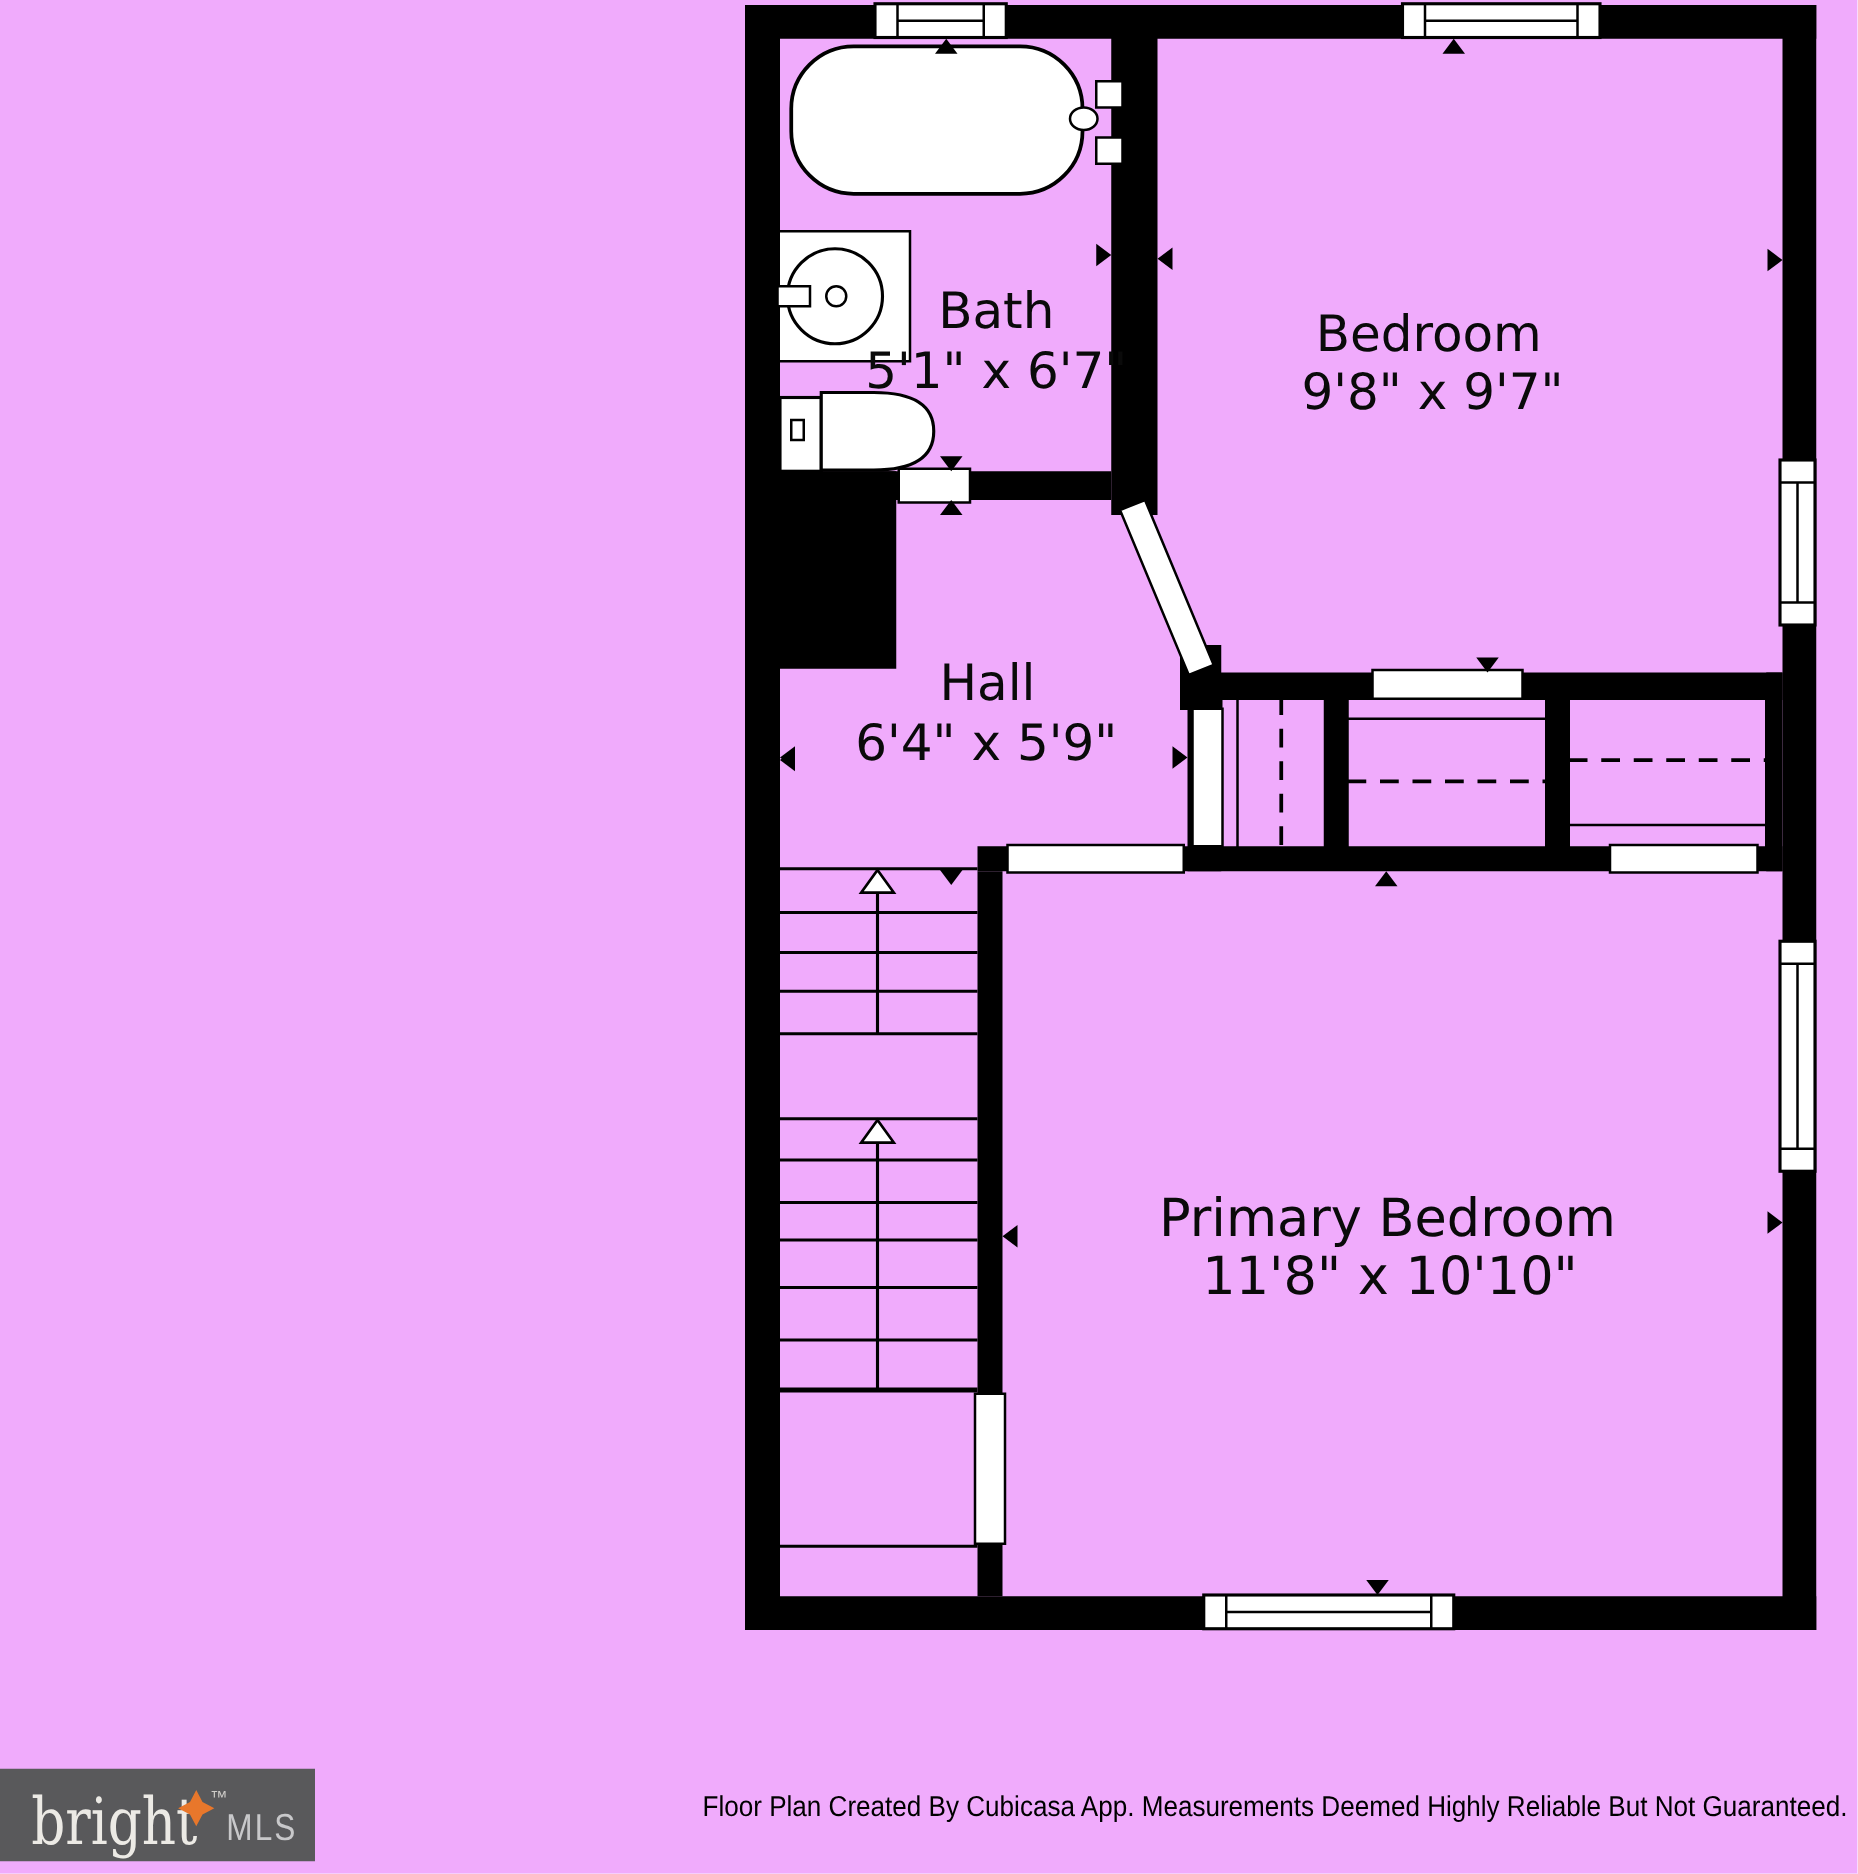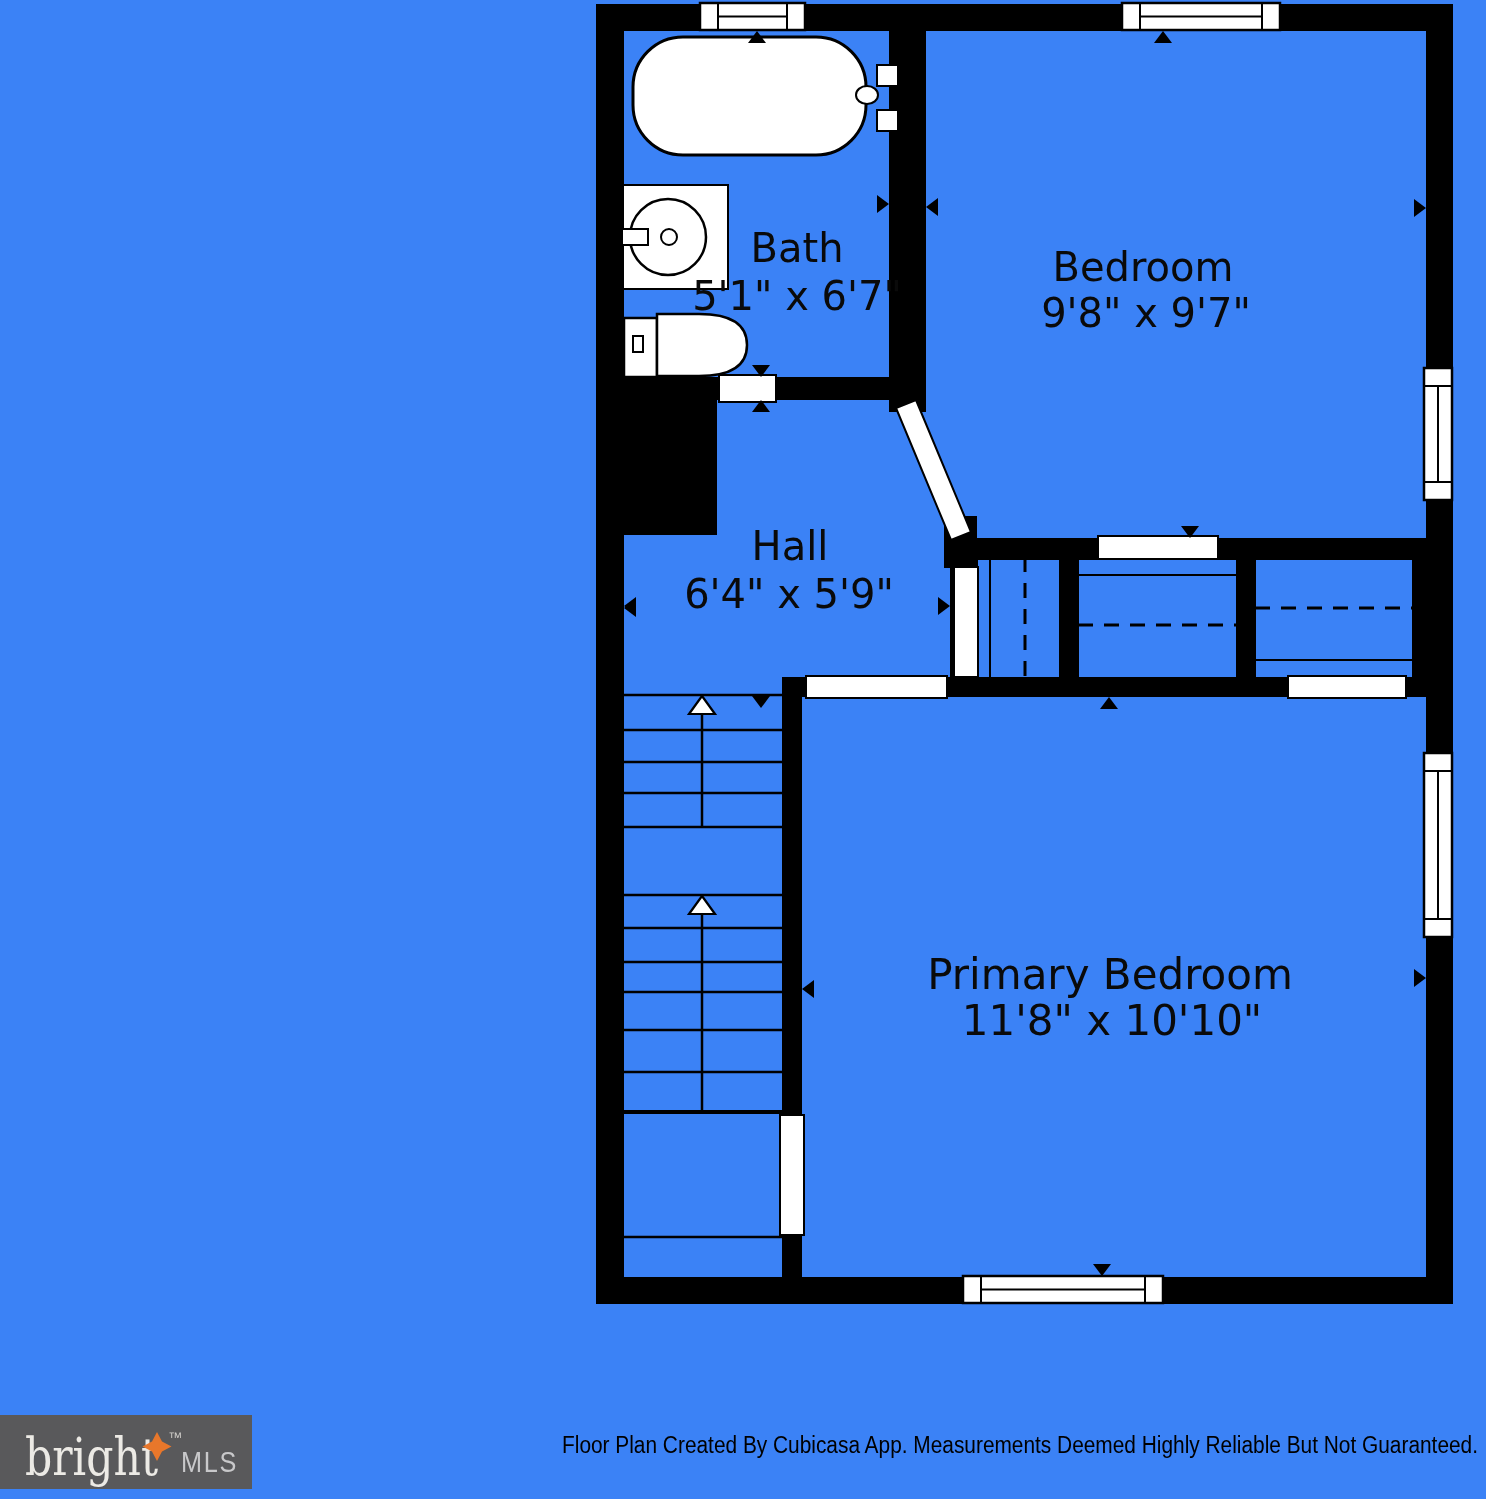--- a/index.html
+++ b/index.html
@@ -1,16 +1,16 @@
 <!DOCTYPE html>
 <html><head>
 <meta charset="utf-8">
 <style>
   html,body{margin:0;padding:0;background:#ffffff;}
-  .page{position:relative;width:1486px;height:1499px;background:#3b82f6;overflow:hidden;}
+  .page{position:relative;width:1486px;height:1499px;background:#f0abfc;overflow:hidden;}
   svg{display:block;}
   .room-label{font-family:"DejaVu Sans","Liberation Sans",sans-serif;fill:#0a0a0a;}
   .footer-text{font-family:"Liberation Sans",sans-serif;fill:#000;}
   .logo-brand{font-family:"DejaVu Serif","Liberation Serif",serif;}
   .logo-mls{font-family:"Liberation Sans",sans-serif;letter-spacing:2px;}
 </style>
 </head>
 <body>
 
 <div class="page">

